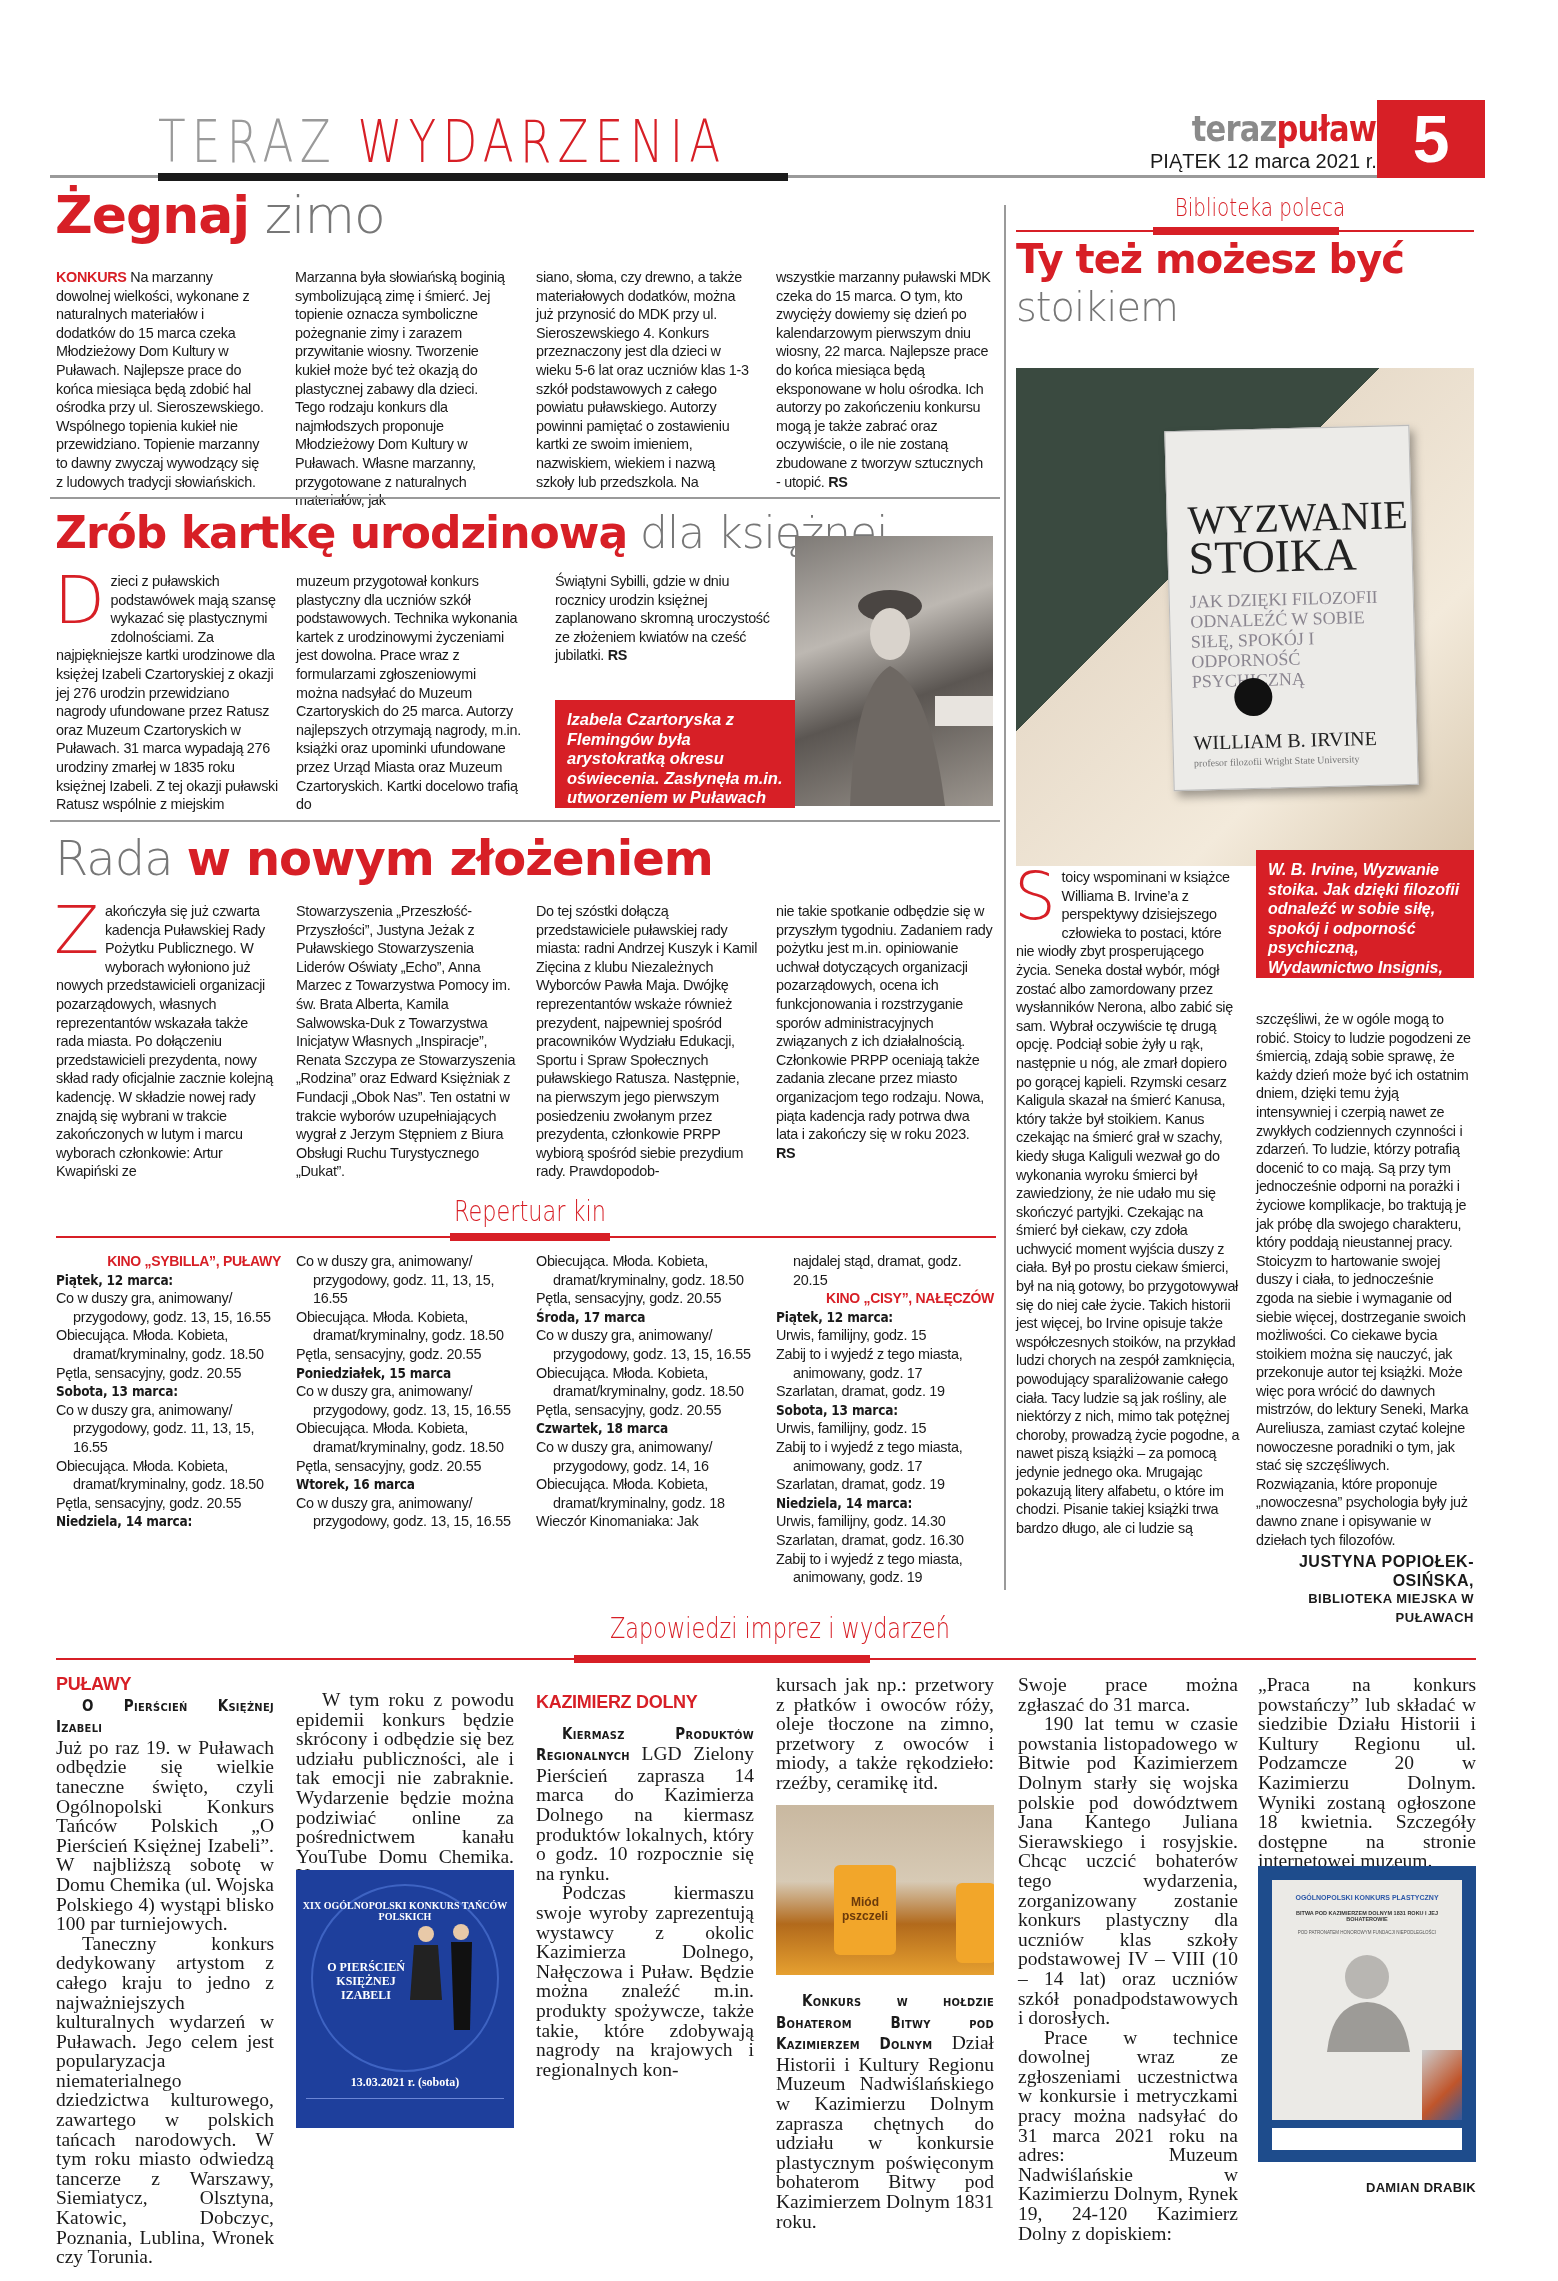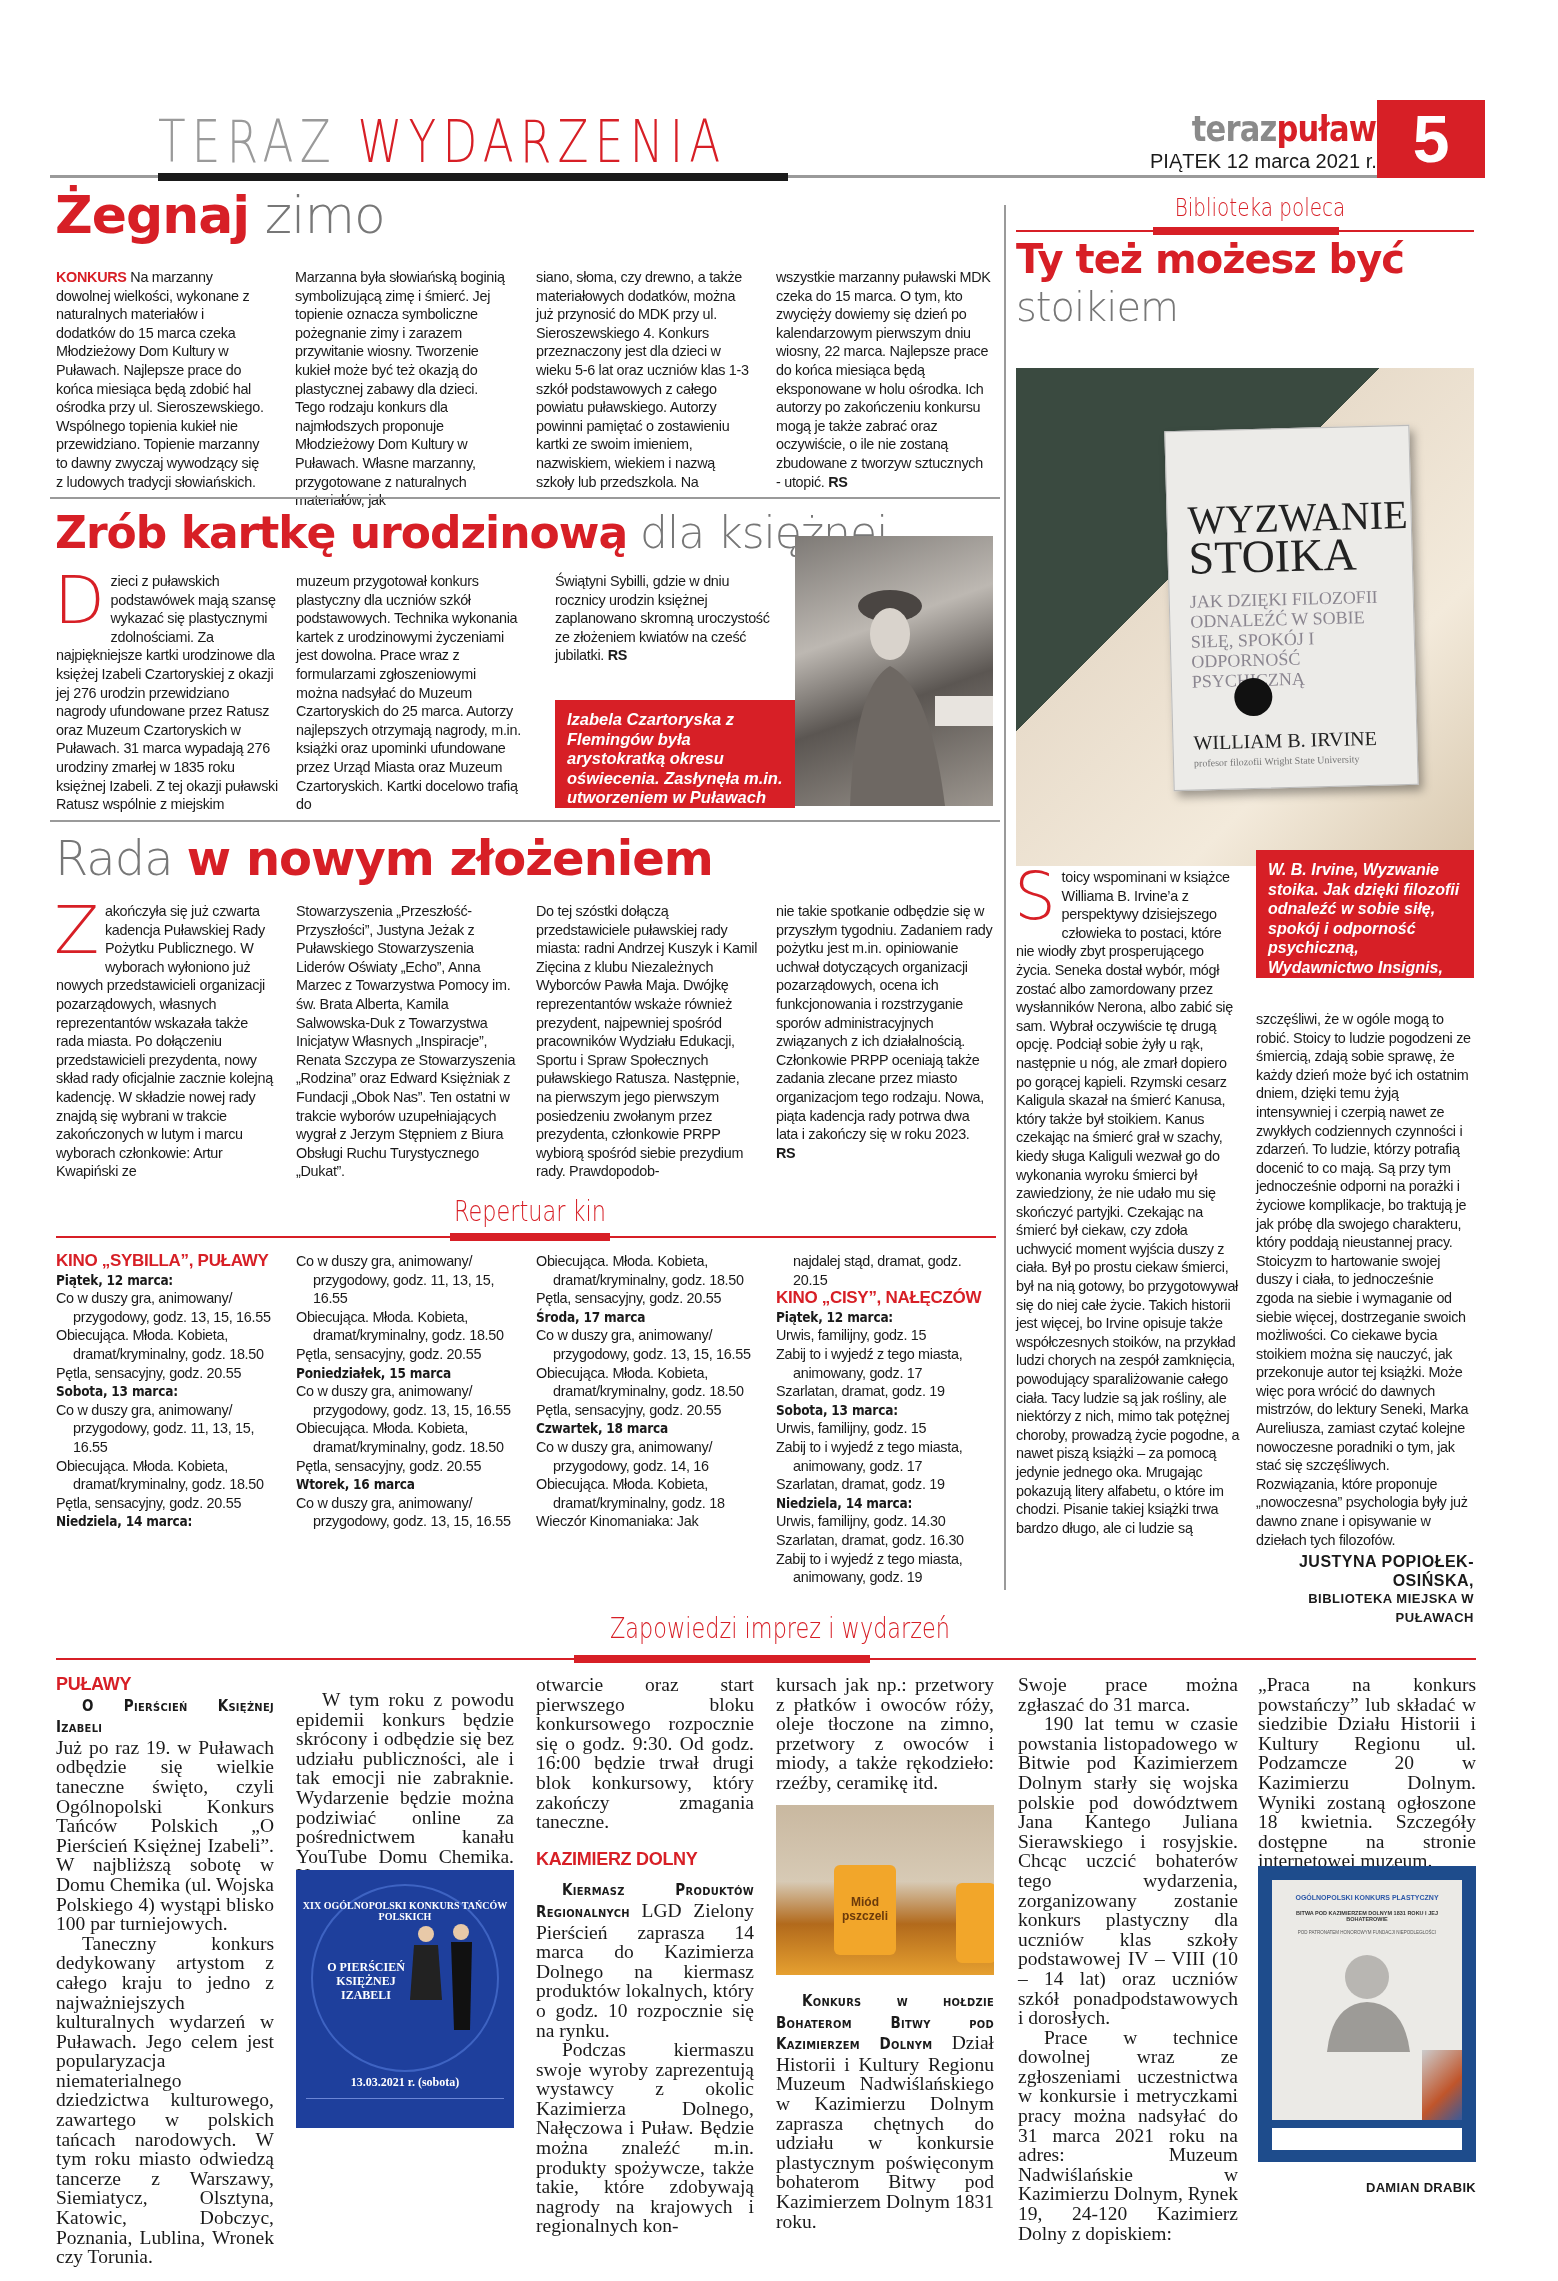--- a/index.html
+++ b/index.html
@@ -40,21 +40,21 @@
   .img { position: absolute; overflow: hidden; }
   .portrait { background: linear-gradient(160deg, #7e7a76 0%, #bdb8b2 35%, #5b5652 60%, #9c968f 100%); }
   .books { background: linear-gradient(135deg, #3a4a40 0%, #3a4a40 38%, #e8dccb 38%, #f3eadb 70%, #d8c8ae 100%); }
   .book-cover { position: absolute; background: #ecebe8; border: 1px solid #bbb; box-shadow: 4px 6px 10px rgba(0,0,0,0.35); }
   .poster-blue { background: #1e3f9c; }
   .honey { background: linear-gradient(180deg, #c9b8a0 0%, #d7cab5 45%, #b26a1c 70%, #e6a030 100%); }
   .museum-poster { background: #1e4c8c; }
 
   .film { padding-left: 17px; text-indent: -17px; }
   .day { font-weight: bold; font-family: "DejaVu Sans", sans-serif; font-size: 13.5px; letter-spacing: -0.2px; }
-  .cinema { color: #d71f26; font-weight: bold; font-size: 17px; letter-spacing: -0.3px; }
+  .cinema { color: #d71f26; font-weight: bold; font-size: 14px; letter-spacing: -0.3px; text-align: right; }
   .loc { color: #d71f26; font-weight: bold; font-size: 18px; font-family: "Liberation Sans", sans-serif; letter-spacing: -0.3px; }
   .sc { font-variant: small-caps; font-weight: bold; font-family: "DejaVu Sans", sans-serif; font-size: 15px; letter-spacing: 0.3px; }
   .indent { text-indent: 26px; }
   p { margin: 0; }
 </style>
 </head>
 <body>
 
 <div class="abs hdr-title">
   <span class="t1">TERAZ</span>
@@ -230,21 +230,20 @@
       <path d="M8 25 L32 25 L36 80 L4 80 Z" fill="#222"></path>
     <circle cx="55" cy="12" r="8" fill="#e8c9a8"></circle>
       <path d="M45 22 L66 22 L64 110 L48 110 Z" fill="#111"></path>
   </svg>
   <div style="position:absolute;left:0;top:205px;width:218px;text-align:center;color:#fff;font-family:'Liberation Serif',serif;font-size:12px;font-weight:bold;">13.03.2021 r. (sobota)</div>
   <div style="position:absolute;left:10px;top:228px;width:198px;height:30px;border-top:1px solid #6a85d6;"></div>
   <div style="position:absolute;left:0;top:258px;width:218px;height:62px;background:#fff;"></div>
 </div>
 
 <div class="col serif" style="left:536px;top:1675px;width:218px;">
-  <p>otwarcie oraz start pierwszego bloku konkursowego rozpocznie się o godz. 9:30. Od godz. 16:00 będzie trwał drugi blok konkursowy, który zakończy zmagania taneczne.</p>
   <div class="loc" style="margin-top:18px;margin-bottom:10px;">KAZIMIERZ DOLNY</div>
   <p class="indent"><span class="sc">Kiermasz Produktów Regionalnych</span> <span>LGD Zielony Pierścień zaprasza 14 marca do Kazimierza Dolnego na kiermasz produktów lokalnych, który o godz. 10 rozpocznie się na rynku.</span></p>
   <p class="indent">Podczas kiermaszu swoje wyroby zaprezentują wystawcy z okolic Kazimierza Dolnego, Nałęczowa i Puław. Będzie można znaleźć m.in. produkty spożywcze, także takie, które zdobywają nagrody na krajowych i regionalnych kon-</p>
 </div>
 
 <div class="col serif" style="left:776px;top:1675px;width:218px;">
   <p>kursach jak np.: przetwory z płatków i owoców róży, oleje tłoczone na zimno, przetwory z owoców i miody, a także rękodzieło: rzeźby, ceramikę itd.</p>
 </div>
 <div class="img honey" style="left:776px;top:1805px;width:218px;height:170px;">
   <div style="position:absolute;left:58px;top:60px;width:62px;height:90px;background:#f2a62a;border-radius:6px;color:#6b3a0b;font-size:12px;font-weight:bold;text-align:center;padding-top:30px;line-height:14px;">Miód pszczeli</div>

